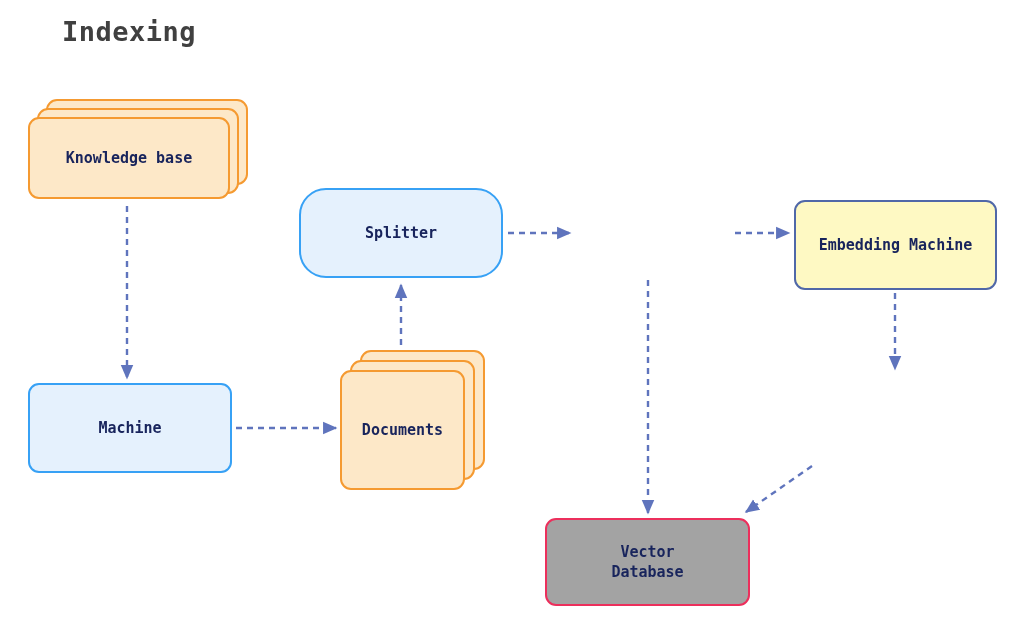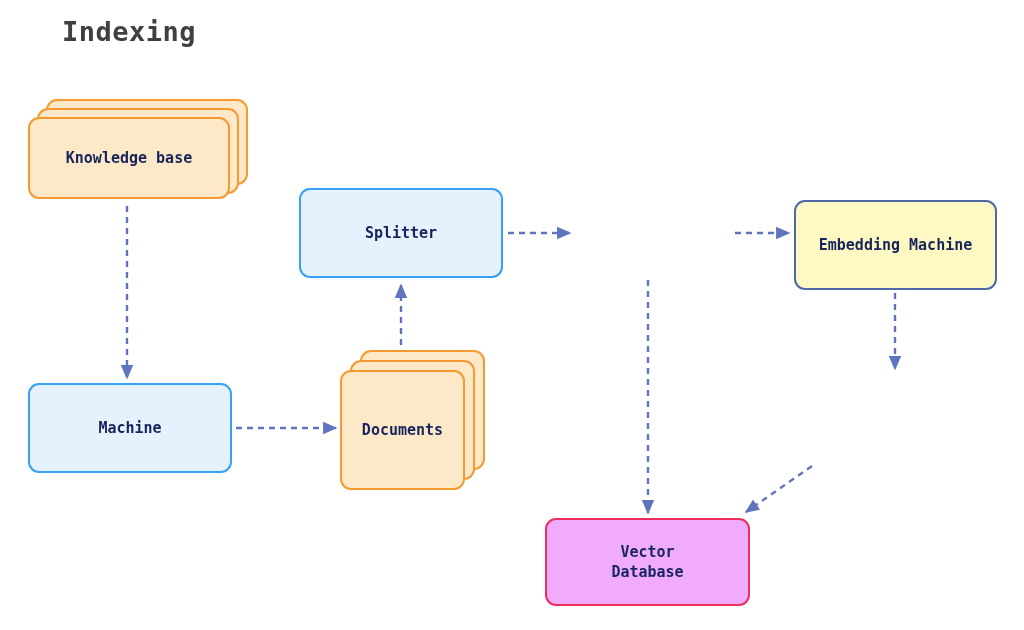--- a/index.html
+++ b/index.html
@@ -72,21 +72,21 @@
     right: 0;
     bottom: 0;
     z-index: 3;
   }
 
   
   .pal-orange  { background: #fde8c8; border-color: #f59a31; }
   .pal-blue    { background: #e5f1fd; border-color: #37a1f5; }
   .pal-slate   { background: #fef9c3; border-color: #5068a8; margin-top: 12px; }
   .pal-purple  { background: #eee6fc; border-color: #8b5cf6; }
-  .pal-pink    { background: #f0abfc; border-color: #ec2f5c; }
+  .pal-pink    { background: #a3a3a3; border-color: #ec2f5c; }
 
   
   svg.edges {
     position: absolute;
     left: 0;
     top: 0;
     width: 1024px;
     height: 630px;
     z-index: 2;
     pointer-events: none;
@@ -136,21 +136,21 @@
   </div>
 
   <div class="node pal-blue" style="left:28px; top:383px; width:204px; height:90px;">Machine</div>
 
   <div class="stack" style="left:340px; top:370px; width:125px; height:120px;">
     <div class="ghost pal-orange" style="left:20px; top:-20px; width:125px; height:120px;"></div>
     <div class="ghost pal-orange" style="left:10px; top:-10px; width:125px; height:120px;"></div>
     <div class="node front pal-orange">Documents</div>
   </div>
 
-  <div class="node pal-blue" style="left:299px; top:188px; width:204px; height:90px;">Splitter</div>
+  <div class="node pal-blue" style="left:299px; top:188px; width:204px; height:90px;border-radius:27px;">Splitter</div>
 
 
   <div class="node pal-slate" style="left:794px; top:188px; width:203px; height:90px;">Embedding Machine</div>
 
 
   <div class="node pal-pink" style="left:545px; top:518px; width:205px; height:88px;">Vector
 Database</div>
 
 </div>
 

